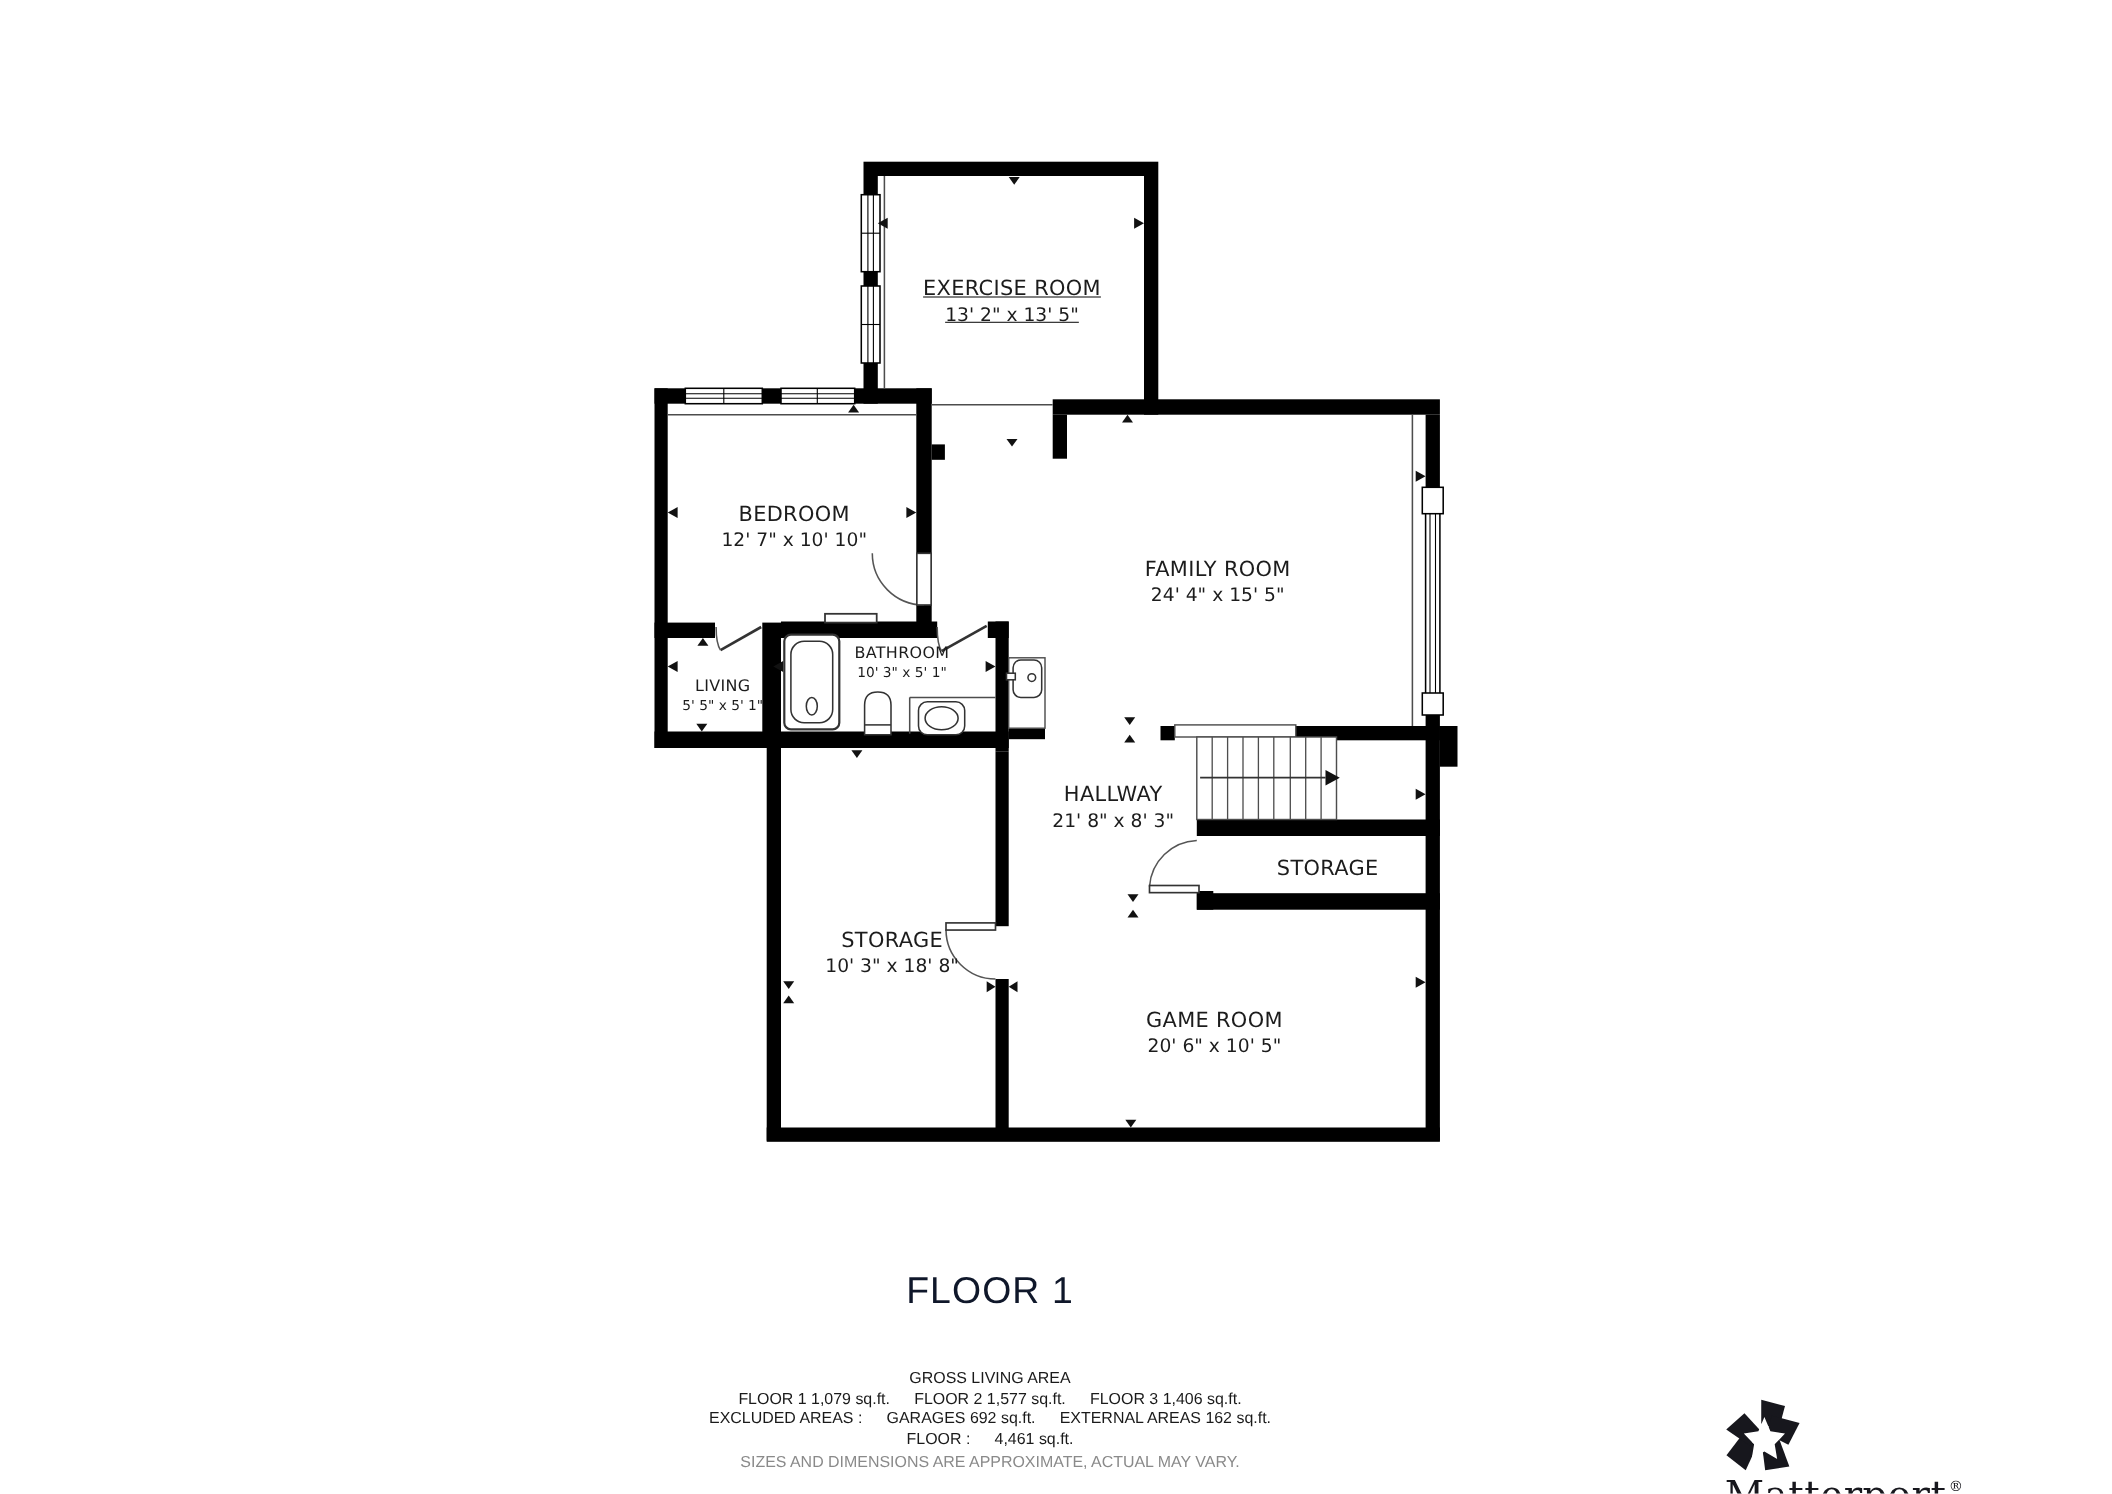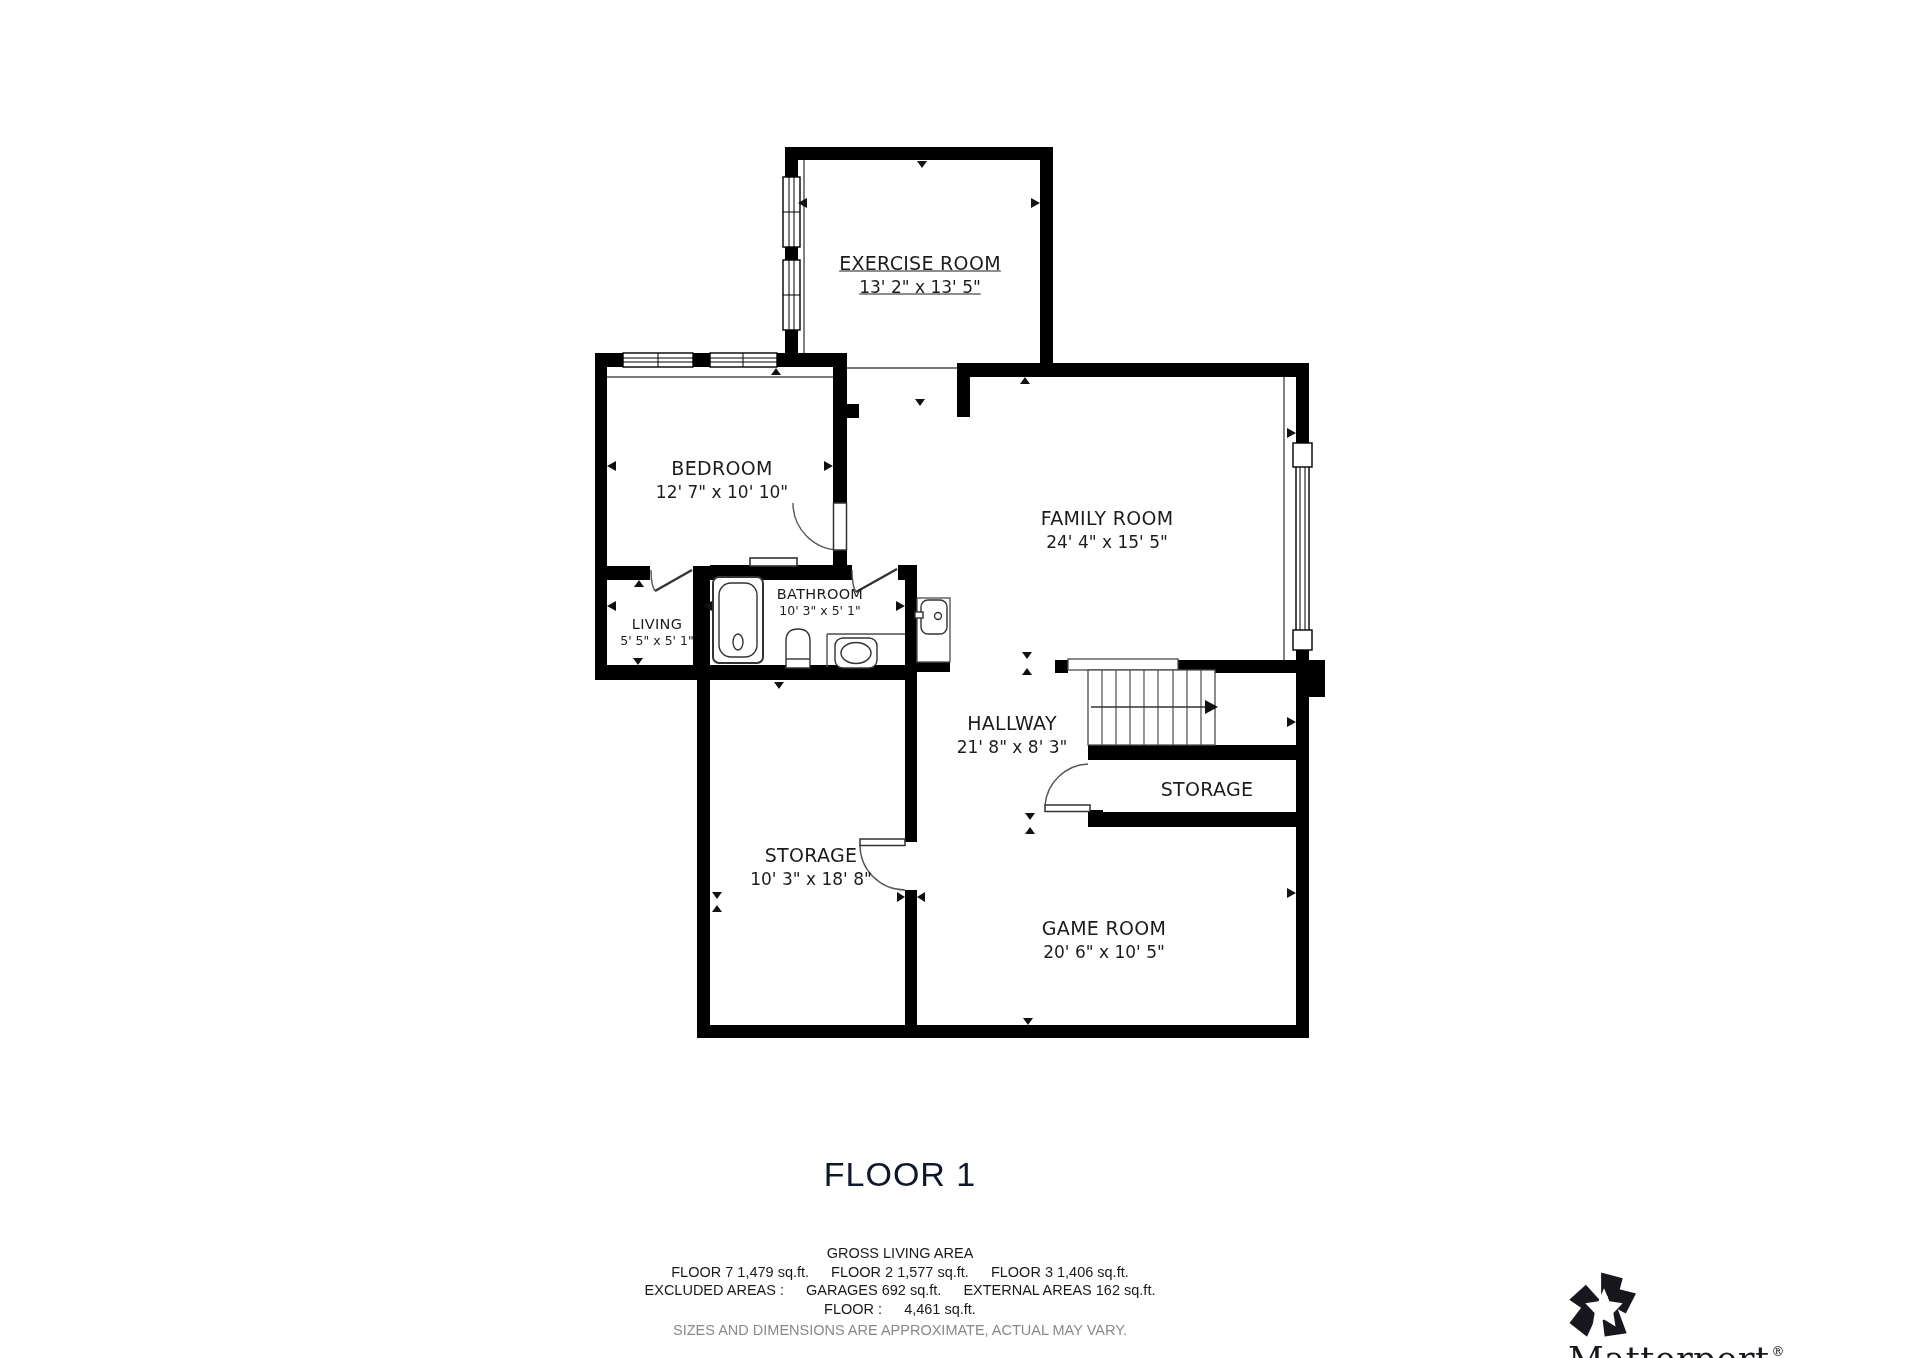--- a/index.html
+++ b/index.html
@@ -278,21 +278,21 @@
     <div class="rl-dims">20' 6" x 10' 5"</div>
   </div>
 
   <div class="floor-title">FLOOR 1</div>
 
   <div class="summary">
     <div class="line">
       <span>GROSS LIVING AREA</span>
     </div>
     <div class="line">
-      <span>FLOOR 7 1,479 sq.ft.</span>
+      <span>FLOOR 1 1,079 sq.ft.</span>
       <span>FLOOR 2 1,577 sq.ft.</span>
       <span>FLOOR 3 1,406 sq.ft.</span>
     </div>
     <div class="line">
       <span>EXCLUDED AREAS :</span>
       <span>GARAGES 692 sq.ft.</span>
       <span>EXTERNAL AREAS 162 sq.ft.</span>
     </div>
     <div class="line">
       <span>FLOOR :</span>

